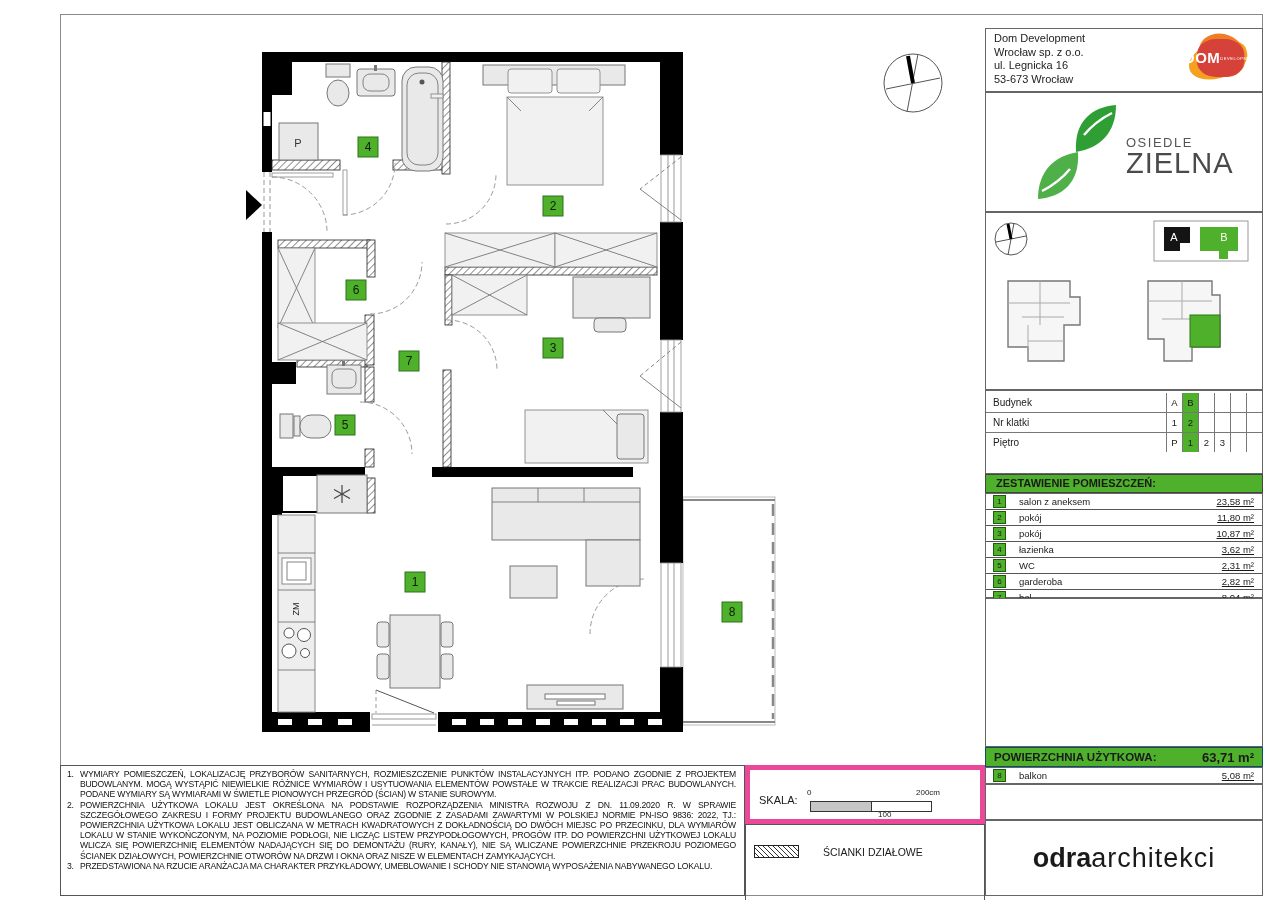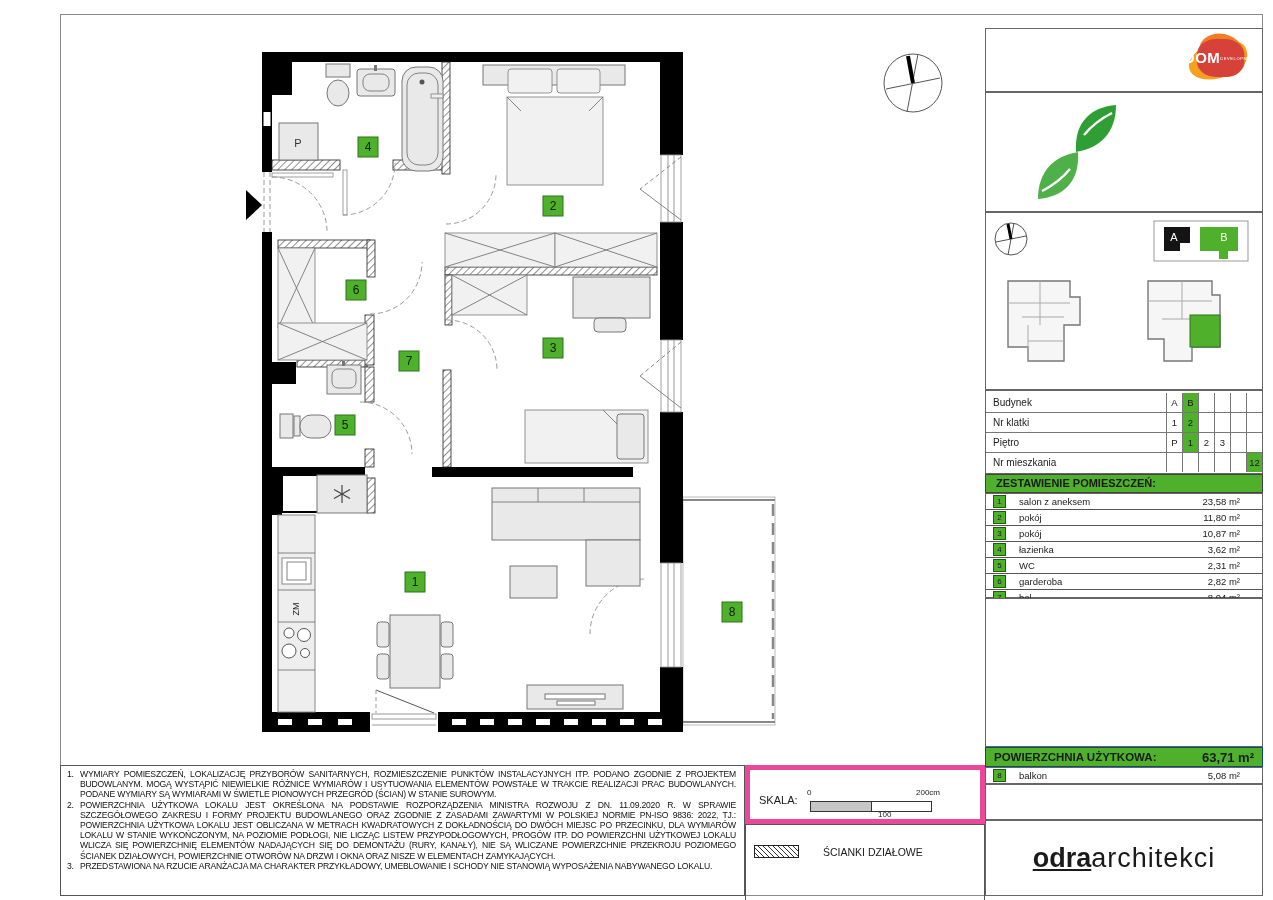--- a/index.html
+++ b/index.html
@@ -32,30 +32,30 @@
   .itcell{width:15px;border-left:1px solid #777;text-align:center;font-size:9.5px;}
   .itcell.hl{background:#4fb02c;}
   .box-zhead{top:474px;height:19px;background:#4fb02c;border:1px solid #444;
              font-weight:bold;font-size:11px;line-height:17px;padding-left:10px;}
   .box-rooms{top:493px;height:105px;}
   .rrow{display:flex;align-items:center;height:15px;border-bottom:1px solid #555;font-size:9.5px;}
   .rrow:last-child{border-bottom:none;}
   .badge{width:11px;height:11px;background:#4fb02c;border:1px solid #1f5c12;margin-left:7px;
          font-size:8px;text-align:center;line-height:11px;flex:none;}
   .rname{margin-left:13px;}
-  .rarea{margin-left:auto;margin-right:22px;}
+  .rarea{margin-left:auto;margin-right:8px;text-decoration:underline;}
   .box-empty1{top:598px;height:149px;}
   .box-summary{top:747px;height:20px;background:#4fb02c;border:1px solid #0c4a6e;display:flex;align-items:center;}
   .sum-label{font-weight:bold;font-size:11.5px;padding-left:8px;}
   .sum-value{font-weight:bold;font-size:13px;margin-left:auto;margin-right:8px;}
   .box-balkon{top:767px;height:17px;}
   .box-balkon .rrow{height:15px;border-bottom:none;}
   .box-empty2{top:784px;height:36px;}
   .box-odra{top:820px;height:76px;display:flex;align-items:center;justify-content:center;}
-  .odra-b{font-weight:800;font-size:27px;letter-spacing:0;text-decoration:underline;}
+  .odra-b{font-weight:800;font-size:27px;letter-spacing:0;}
   .odra-l{font-weight:400;font-size:27px;letter-spacing:1px;}
   
   .box-uwaga{left:60px;top:765px;width:685px;height:131px;border:1px solid #555;
              padding:3px 8px 2px 6px;font-size:8.6px;line-height:10.2px;letter-spacing:-0.2px;color:#111;}
   .note-item{display:flex;}
   .note-num{width:13px;flex:none;}
   .note-txt{flex:1;text-align:justify;}
   .box-skala{left:745px;top:765px;width:240px;height:59px;border:5px solid #ec4899;}
   .skala-label{position:absolute;left:9px;top:24px;font-size:11px;}
   .scalebar{position:absolute;left:60px;top:31px;width:120px;height:9px;border:1px solid #333;display:flex;}
@@ -309,37 +309,47 @@
 
   <g>
     <circle cx="853" cy="71" r="29" fill="none" stroke="#555"></circle>
     <line x1="826" y1="77" x2="880" y2="66" stroke="#555"></line>
     <line x1="847" y1="100" x2="858" y2="42" stroke="#555"></line>
     <line x1="853" y1="71" x2="848" y2="44" stroke="#000" stroke-width="4"></line>
   </g>
 </svg>
 
 <div class="abs sbox box-company">
+  <div class="company-lines">
+    <div>Dom Development</div>
+    <div>Wrocław sp. z o.o.</div>
+    <div>ul. Legnicka 16</div>
+    <div>53-673 Wrocław</div>
+  </div>
   <div class="dom-logo">
     <div class="dom-petal p1"></div>
     <div class="dom-petal p2"></div>
     <div class="dom-petal dom-core">
       <span class="t1">DOM</span>
       <span class="t2">DEVELOPMENT</span>
     </div>
   </div>
 </div>
 
 <div class="abs sbox box-logo">
   <svg class="leaves" width="90" height="98" viewBox="0 0 90 98">
     <path d="M44,49 C42,18 60,4 84,2 C84,30 68,45 44,49 Z" fill="#2f9e35"></path>
     <path d="M52,32 C62,20 72,14 80,10" stroke="#fff" stroke-width="2.5" fill="none"></path>
     <path d="M46,49 C48,80 30,94 6,96 C6,68 22,53 46,49 Z" fill="#4fb04a"></path>
     <path d="M38,66 C28,78 18,84 10,88" stroke="#fff" stroke-width="2.5" fill="none"></path>
   </svg>
+  <div class="estate-text">
+    <div class="estate-top">OSIEDLE</div>
+    <div class="estate-bottom">ZIELNA</div>
+  </div>
 </div>
 
 <div class="abs sbox box-site">
   <svg width="276" height="176" viewBox="0 0 276 176">
     <g>
       <circle cx="25" cy="26" r="16" fill="none" stroke="#555"></circle>
       <line x1="10" y1="29" x2="40" y2="23" stroke="#555"></line>
       <line x1="22" y1="42" x2="28" y2="10" stroke="#555"></line>
       <line x1="25" y1="26" x2="22" y2="11" stroke="#000" stroke-width="3"></line>
     </g>
@@ -389,29 +399,20 @@
   </div>
   <div class="itrow">
     <span class="itlabel">Piętro</span>
     <span class="itcell">P</span>
     <span class="itcell hl">1</span>
     <span class="itcell">2</span>
     <span class="itcell">3</span>
     <span class="itcell"></span>
     <span class="itcell"></span>
   </div>
-  <div class="itrow">
-    <span class="itlabel">Nr mieszkania</span>
-    <span class="itcell"></span>
-    <span class="itcell"></span>
-    <span class="itcell"></span>
-    <span class="itcell"></span>
-    <span class="itcell"></span>
-    <span class="itcell hl">12</span>
-  </div>
 </div>
 
 <div class="abs sbox box-zhead">ZESTAWIENIE POMIESZCZEŃ:</div>
 
 <div class="abs sbox box-rooms">
   <div class="rrow">
       <span class="badge">1</span>
       <span class="rname">salon z aneksem</span>
       <span class="rarea">23,58 m²</span>
     </div>

